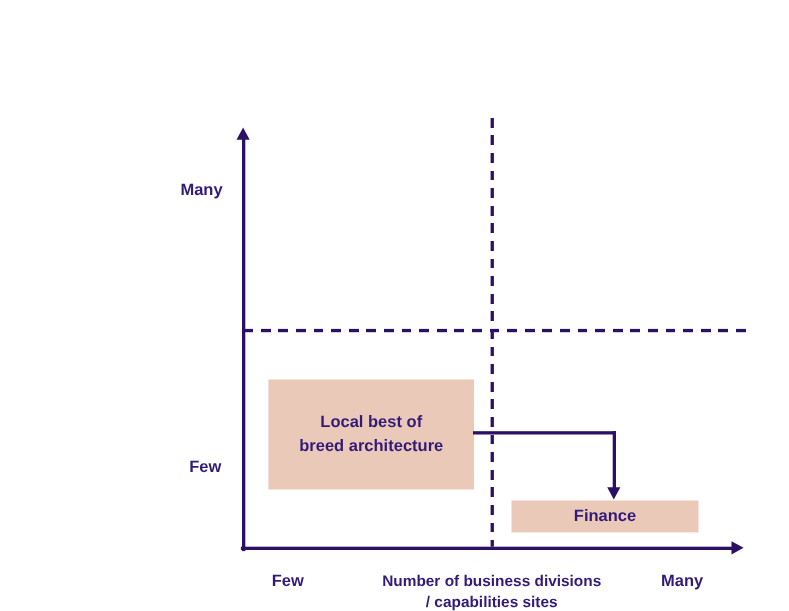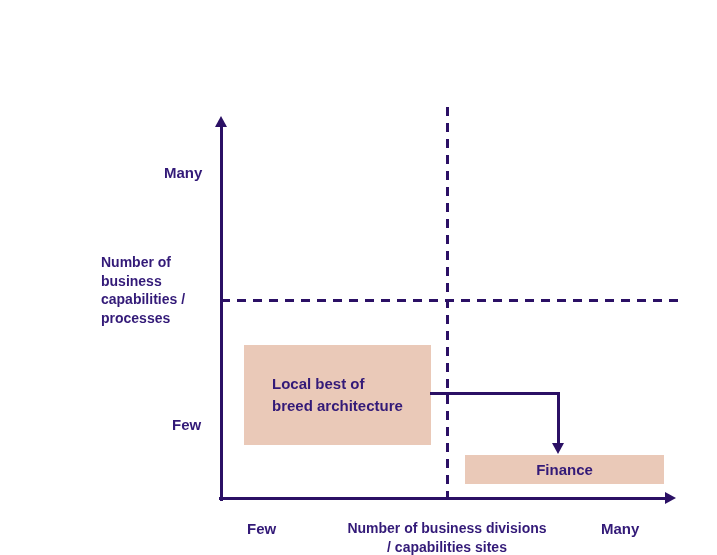--- a/index.html
+++ b/index.html
@@ -78,33 +78,34 @@
     width: 3px; height: 390px;
     background: repeating-linear-gradient(180deg, var(--line) 0 9px, transparent 9px 16px);
   }
   
   .box {
     position: absolute;
     background: var(--box_fill);
     display: flex;
     align-items: center;
     justify-content: center;
+    text-align: center;
     font-weight: bold;
     font-size: 15px;
     color: var(--text);
     line-height: 1.45;
   }
   .box-local {
     left: 180px; top: 281px;
     width: 187px; height: 100px;
     padding: 0 12px;
   }
   .box-finance {
     left: 401px; top: 391px;
-    width: 199px; height: 29px;
+    width: 170px; height: 29px;
   }
   
   .conn-h {
     position: absolute;
     left: 366px; top: 328px;
     width: 130px; height: 3px;
     background: var(--line);
   }
   .conn-v {
     position: absolute;
@@ -128,24 +129,20 @@
   <div class="y-axis-line"></div>
   <div class="arrow-up"></div>
   <div class="x-axis-line"></div>
   <div class="arrow-right"></div>
 
   <div class="h-dashed"></div>
   <div class="v-dashed"></div>
 
   <div class="lbl y-many">Many</div>
   <div class="lbl y-few">Few</div>
-  <div class="lbl y-title">Number of
-business
-capabilities /
-processes</div>
 
   <div class="lbl x-few">Few</div>
   <div class="lbl x-many">Many</div>
   <div class="lbl x-title">Number of business divisions
 / capabilities sites</div>
 
   <div class="box box-local">
     <span>Local best of breed architecture</span>
   </div>
   <div class="box box-finance">

